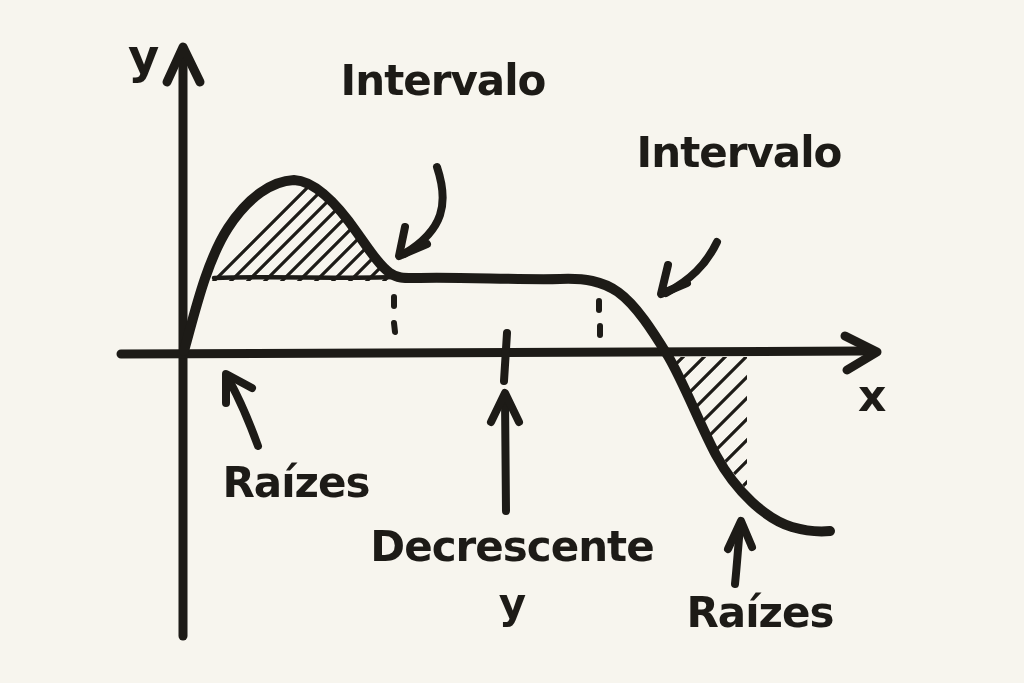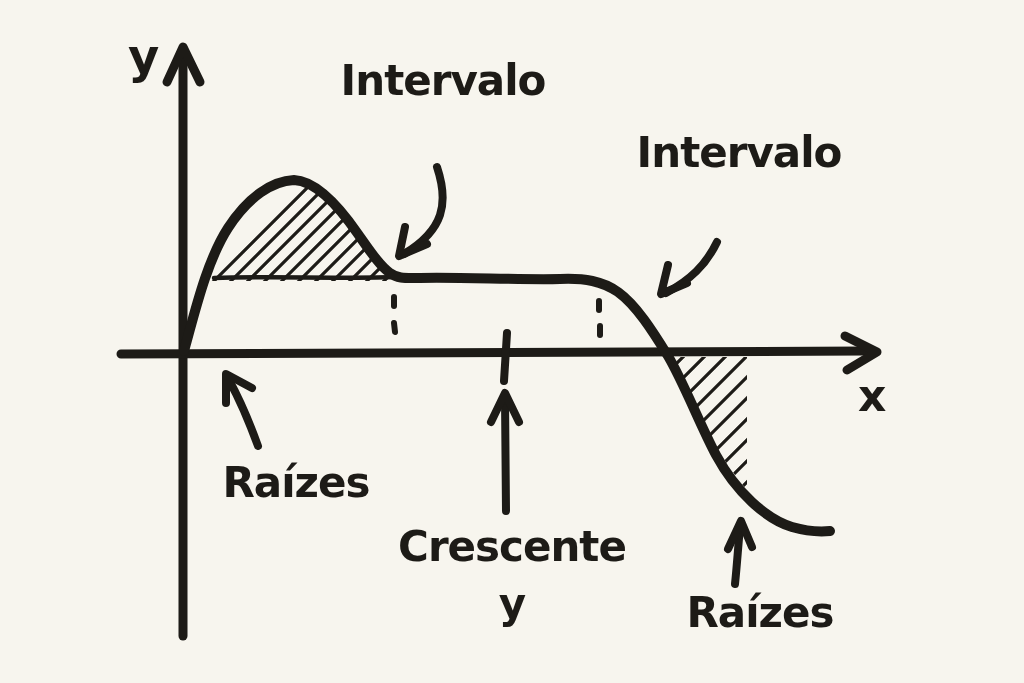--- a/index.html
+++ b/index.html
@@ -155,19 +155,19 @@
     <div>Intervalo</div>
   </div>
 
   <div class="lbl lbl-decrescente">
     <div>Intervalo</div>
   </div>
 
   <div class="lbl lbl-raizes-left">Raízes</div>
 
   <div class="lbl lbl-intercepto">
-    <div>Crescente</div>
+    <div>Decrescente</div>
     <div>y</div>
   </div>
 
   <div class="lbl lbl-raizes-right">Raízes</div>
 
 </div>
 
 </body></html>

